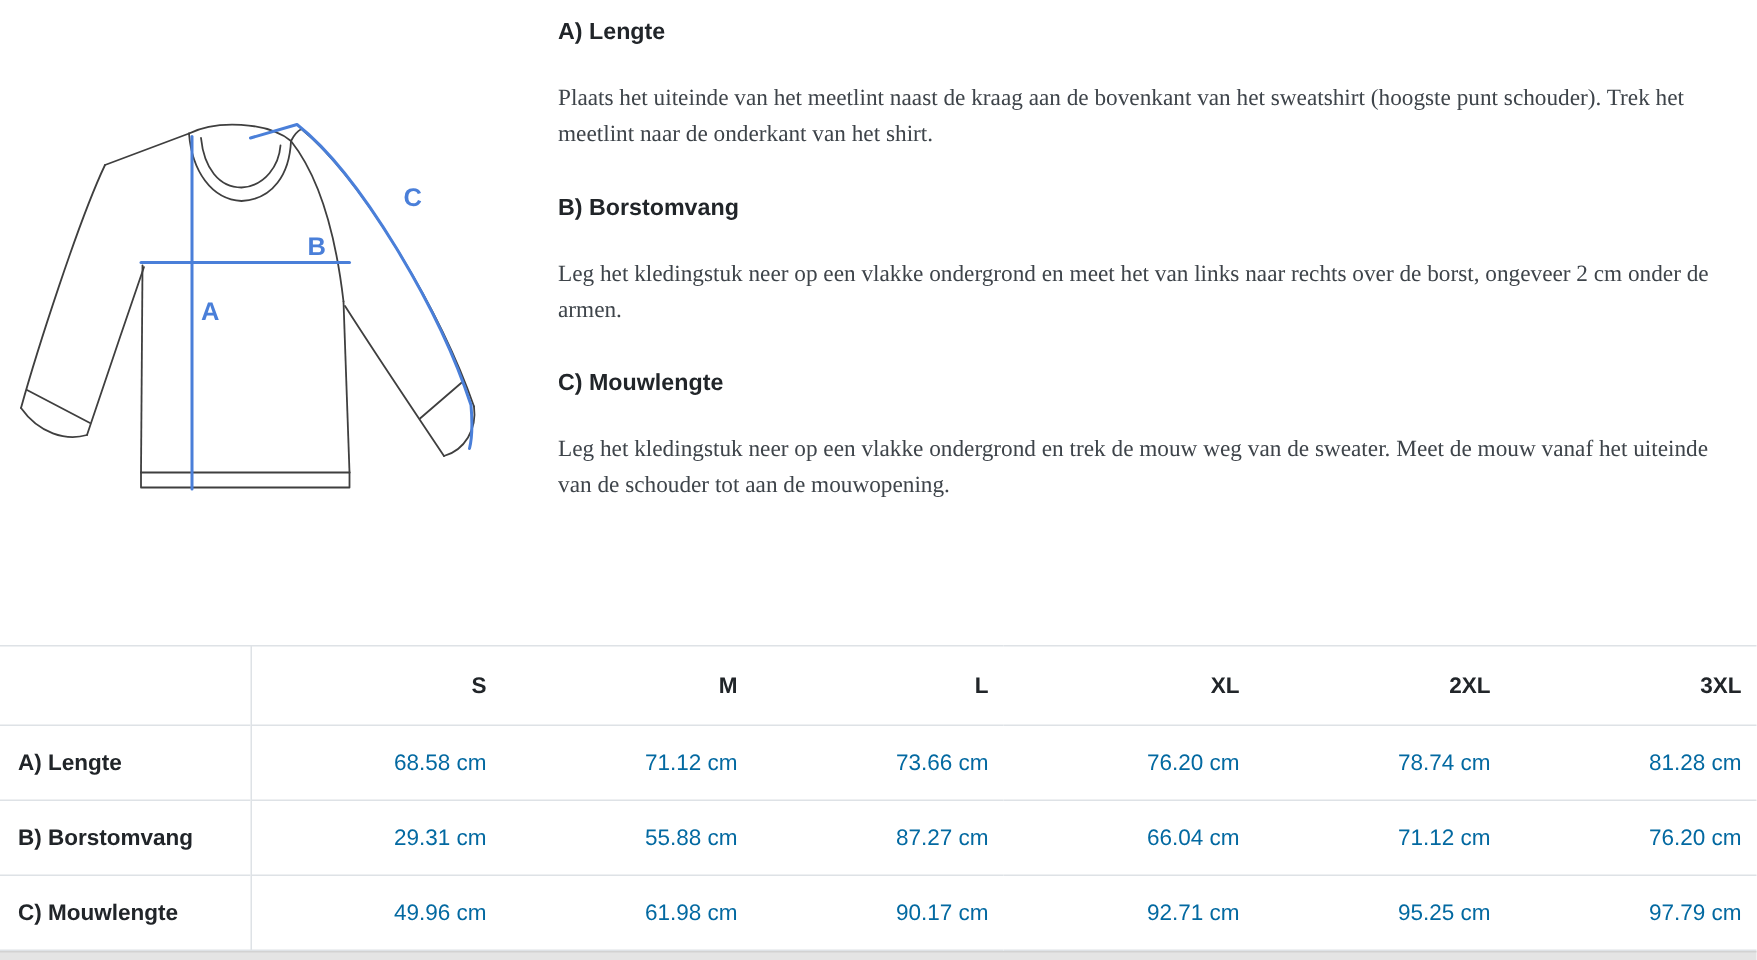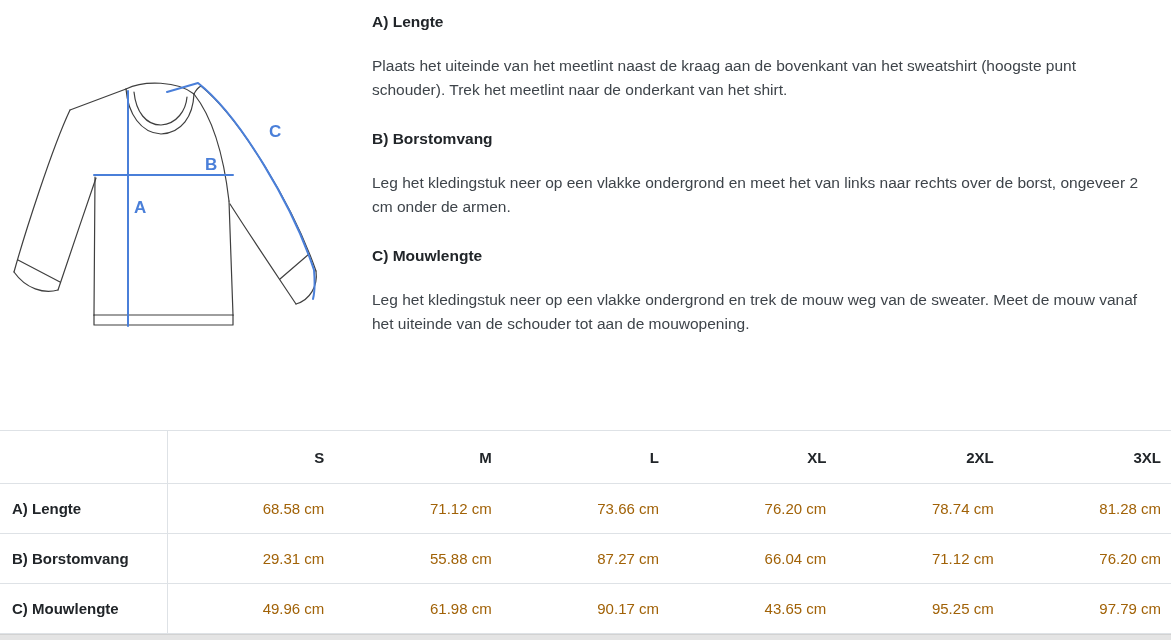--- a/index.html
+++ b/index.html
@@ -29,21 +29,21 @@
   .lbl-c{left:259px;top:65px;}
 
   
   .guide{position:absolute;left:372px;top:12px;width:772px;}
   .guide h3{
     font-size:15.5px;font-weight:700;color:var(--text-dark);
     margin:0 0 22px 0;line-height:20px;
   }
   .guide p{
     font-size:15.5px;color:var(--text-body);
-    margin:16px 0 27px 0;line-height:24px;
+    margin:16px 0 27px 0;line-height:24px;font-family:Liberation Serif, serif;
   }
 
   
   table.size-table{
     position:absolute;left:0;top:430px;width:1171px;
     border-collapse:collapse;table-layout:fixed;
   }
   .size-table th,.size-table td{
     border-top:1px solid var(--border);
     font-size:15px;vertical-align:middle;
@@ -51,21 +51,21 @@
   .size-table thead th{height:53px;}
   .size-table tbody th,.size-table tbody td{height:50px;}
   .size-table .col-head{
     text-align:right;padding-right:10px;font-weight:700;color:var(--text-dark);
   }
   .size-table .row-head{
     text-align:left;padding-left:12px;font-weight:700;color:var(--text-dark);
     border-right:1px solid var(--border);
   }
   .size-table td{
-    text-align:right;padding-right:10px;color:#a16207;font-weight:400;
+    text-align:right;padding-right:10px;color:#0369a1;font-weight:400;
   }
   .size-table .corner{border-right:1px solid var(--border);}
   .size-table tbody tr:last-child th,
   .size-table tbody tr:last-child td{border-bottom:1px solid var(--border);}
 
   .page-bottom-edge{
     position:absolute;left:0;top:634px;width:1171px;height:6px;
     background:#e4e4e4;border-top:1px solid #d2d2d2;
   }
 </style>
@@ -171,20 +171,20 @@
       <td>87.27 cm</td>
       <td>66.04 cm</td>
       <td>71.12 cm</td>
       <td>76.20 cm</td>
     </tr>
     <tr>
       <th class="row-head">C) Mouwlengte</th>
       <td>49.96 cm</td>
       <td>61.98 cm</td>
       <td>90.17 cm</td>
-      <td>43.65 cm</td>
+      <td>92.71 cm</td>
       <td>95.25 cm</td>
       <td>97.79 cm</td>
     </tr>
   </tbody>
 </table>
 
 <div class="page-bottom-edge"></div>
 
 </body></html>

